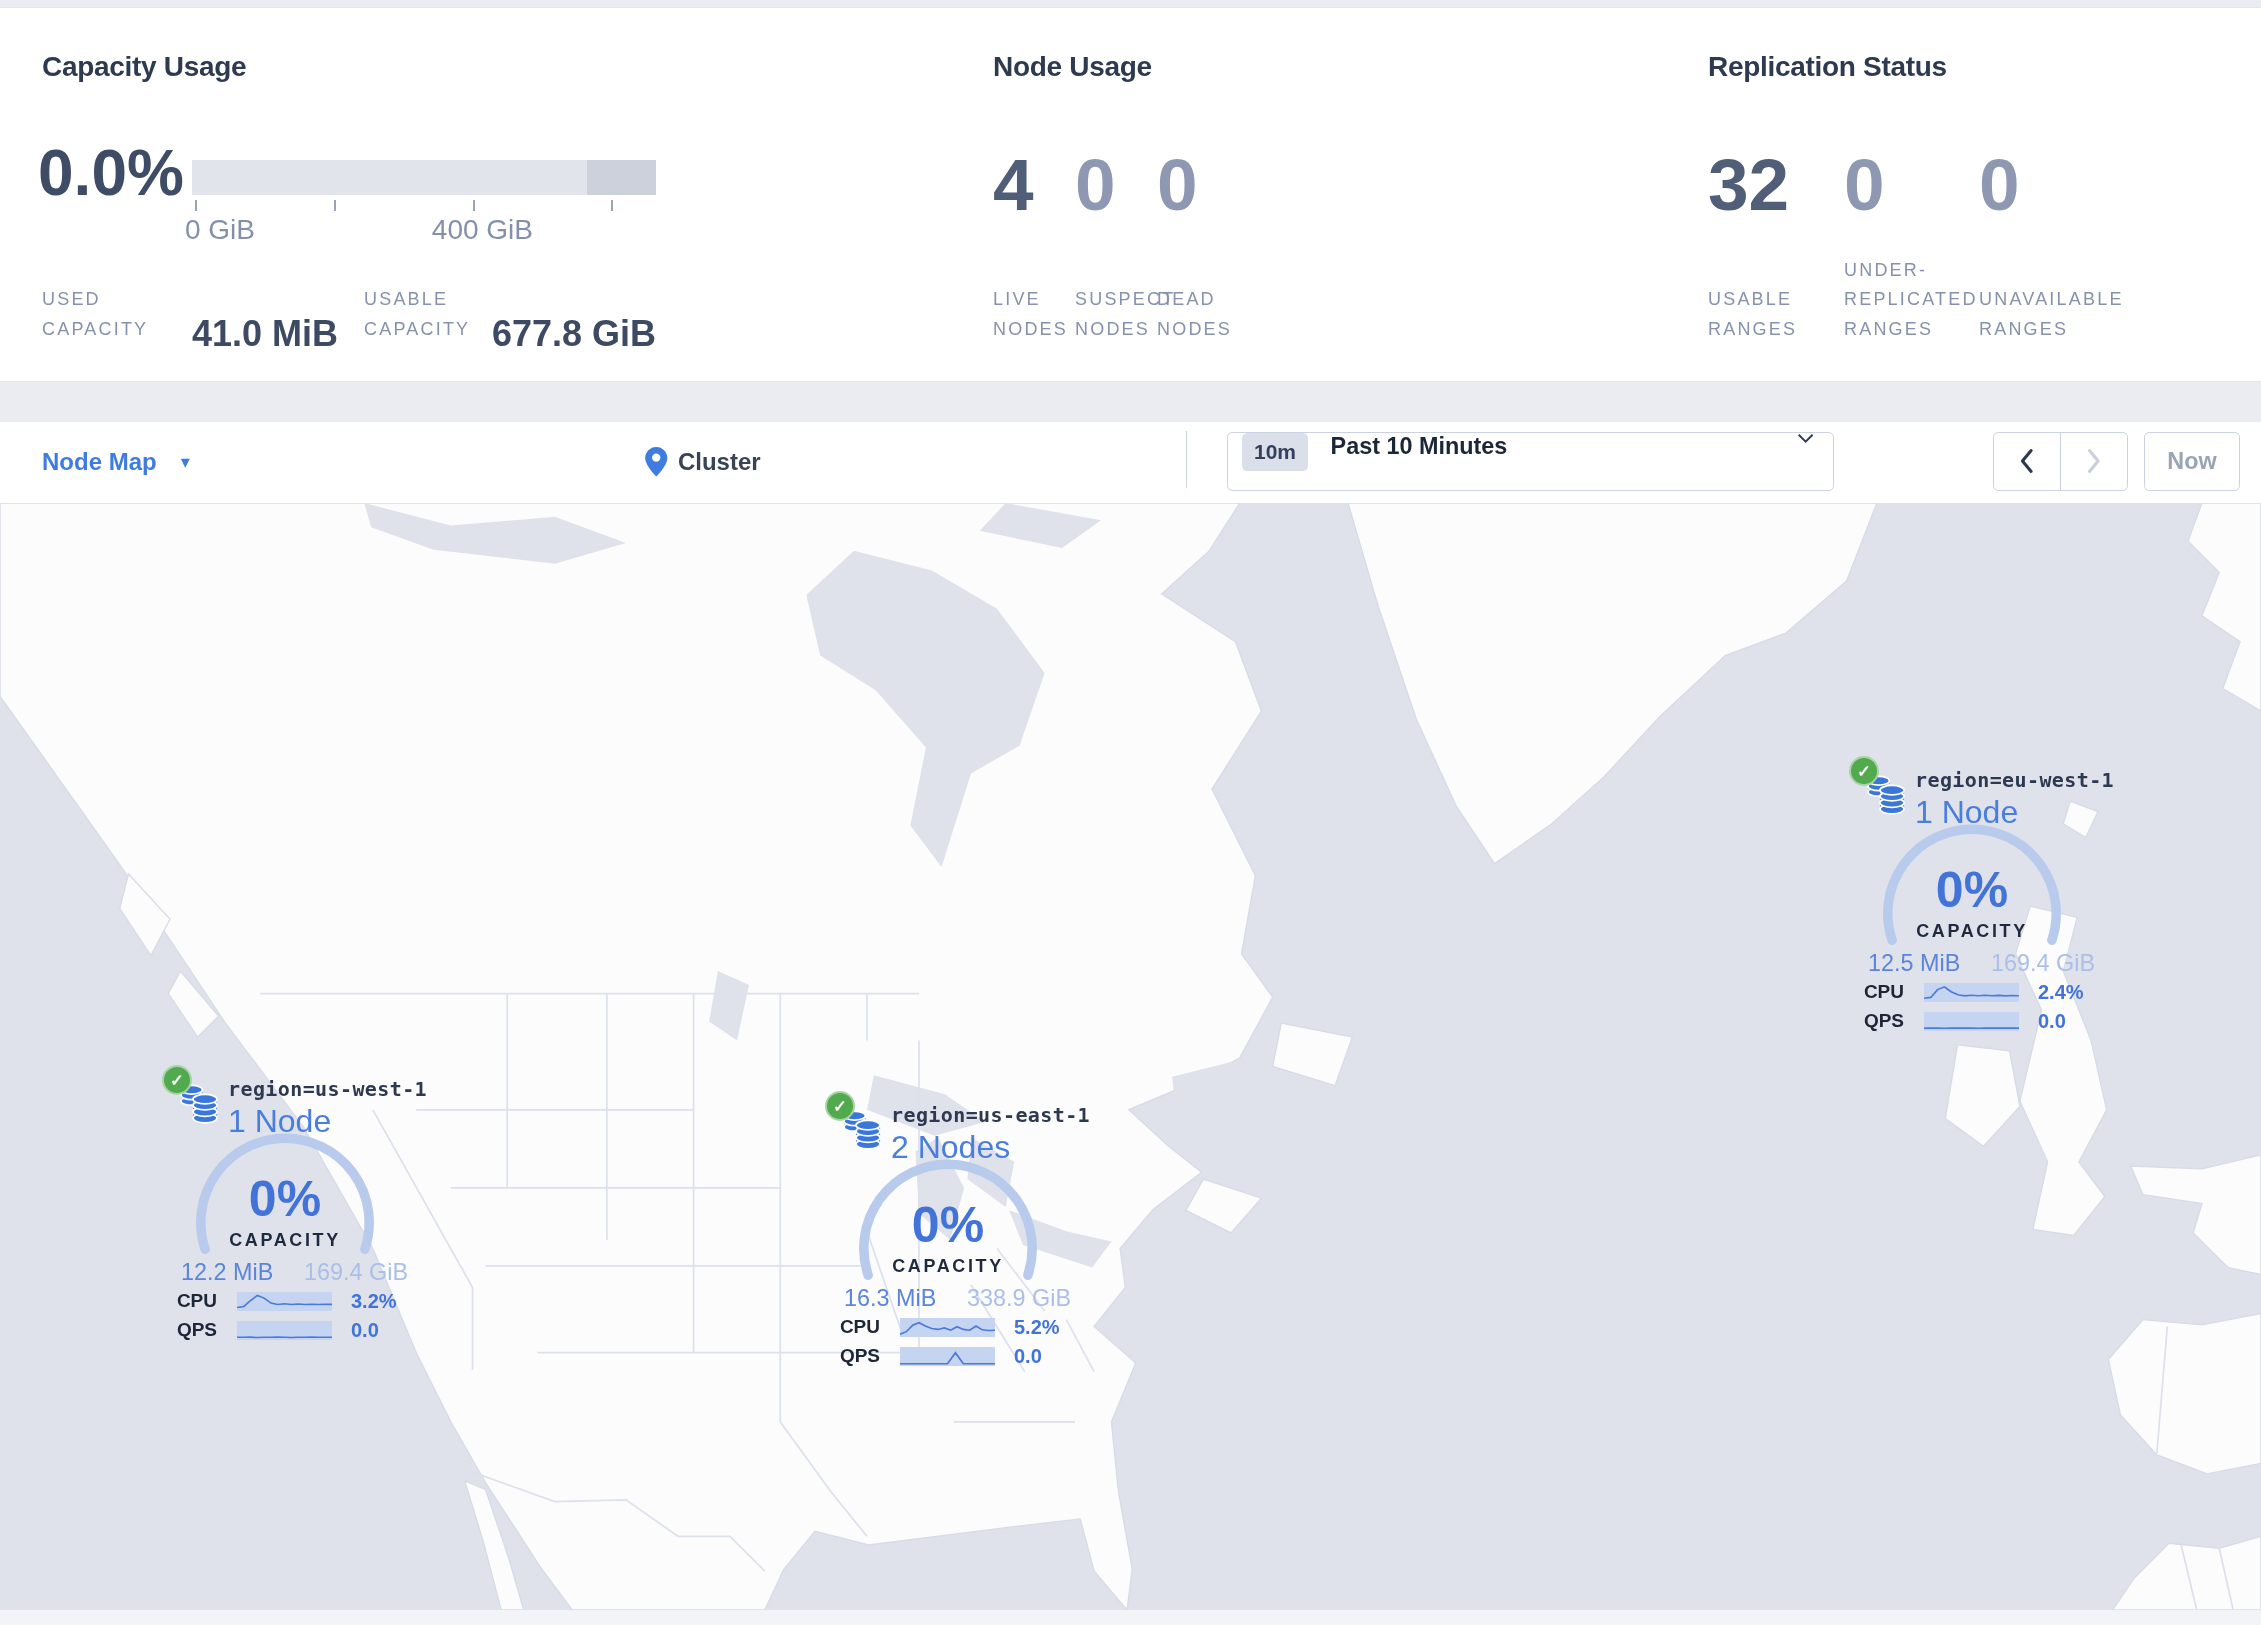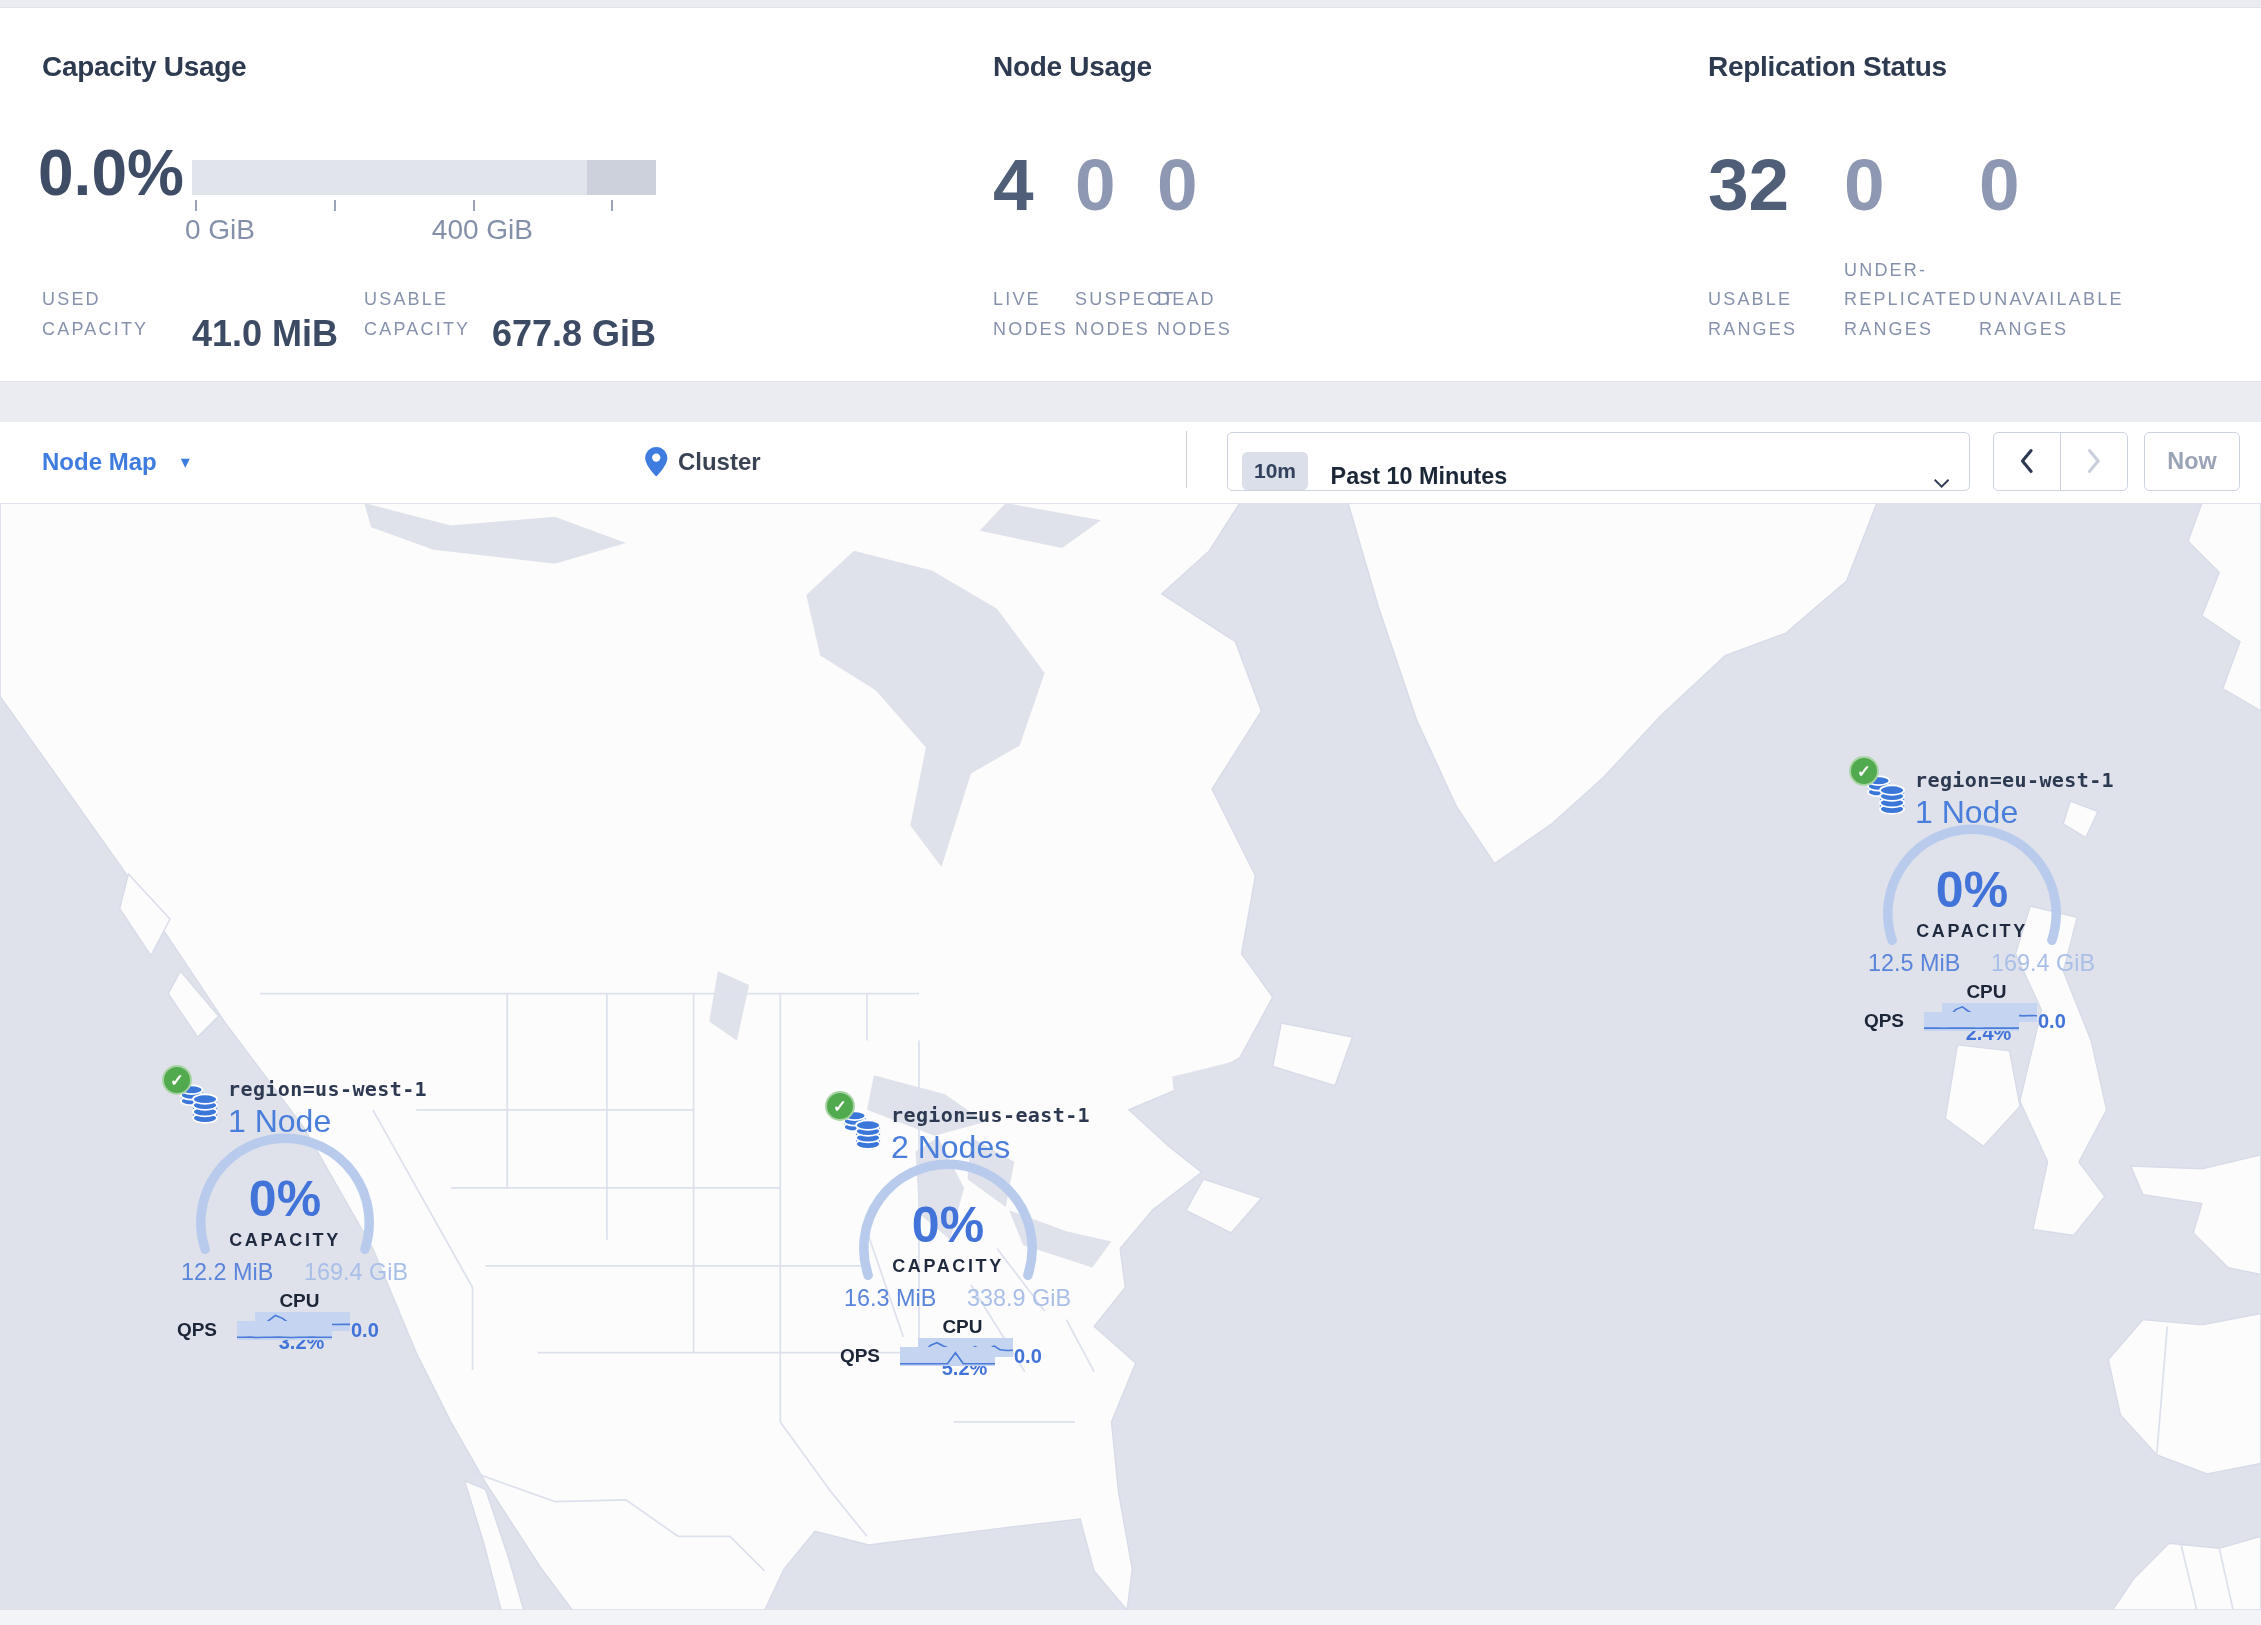--- a/index.html
+++ b/index.html
@@ -27,22 +27,22 @@
 
   
   .toolbar{position:absolute;left:0;top:422px;width:2261px;height:81px;background:#fff;border-bottom:0.9px solid #e0e3e9;}
   .view-select{position:absolute;left:42px;top:21px;height:38px;display:flex;align-items:center;cursor:pointer;}
   .view-label{font-size:24px;font-weight:600;color:var(--c-accent_blue,#3e7ce0);}
   .view-caret{margin-left:24px;font-size:18px;color:var(--c-accent_blue,#3e7ce0);}
   .breadcrumb{position:absolute;left:645px;top:19px;height:42px;display:flex;align-items:center;cursor:pointer;}
   .crumb-label{margin-left:10.4px;font-size:24px;font-weight:600;color:#3a4354;}
   .tb-divider{position:absolute;left:1186px;top:8.7px;width:0.9px;height:57px;background:#ccd1dd;}
 
-  .time-box{position:absolute;left:1227px;top:9.5px;width:743px;height:59px;border:1.7px solid #ccd2e0;border-radius:5.2px;
-            background:#fff;display:flex;align-items:flex-end;box-sizing:border-box;cursor:pointer;}
+  .time-box{position:absolute;left:1227px;top:9.5px;width:607px;height:59px;border:1.7px solid #ccd2e0;border-radius:5.2px;
+            background:#fff;display:flex;align-items:flex-start;box-sizing:border-box;cursor:pointer;}
   .time-badge{margin-left:14px;padding:7px 12px;background:#dbdfe9;border-radius:5.2px;font-size:21px;font-weight:700;color:#33415e;}
   .time-label{margin-left:22.5px;font-size:23.4px;font-weight:600;color:#1b2737;}
   .time-chev{margin-left:auto;margin-right:19px;}
 
   .arrow-group{position:absolute;left:1993px;top:9.5px;width:135px;height:59px;border:1.7px solid #ccd2e0;border-radius:5.2px;
                background:#fff;display:flex;box-sizing:border-box;}
   .arrow-btn{flex:1;display:flex;align-items:center;justify-content:center;cursor:pointer;}
   .arrow-btn.prev{border-right:0.9px solid #ccd2e0;}
   .now-btn{position:absolute;left:2144px;top:9.5px;width:96px;height:59px;border:1.7px solid #ccd2e0;border-radius:5.2px;
            background:#fff;display:flex;align-items:center;justify-content:center;font-size:23.4px;font-weight:600;color:#9ba4b6;
@@ -64,21 +64,21 @@
           color:#2c3950;letter-spacing:0.4px;white-space:nowrap;}
   .ncount{position:absolute;left:66px;top:38px;font-size:32px;font-weight:400;color:#4a7edb;white-space:nowrap;}
   .gauge{position:absolute;left:31px;top:67px;width:184px;height:132px;}
   .pct{position:absolute;left:31px;top:108px;width:184px;text-align:center;font-size:50px;font-weight:700;
        color:var(--c-value_blue,#4173d9);line-height:52px;}
   .capl{position:absolute;left:31px;top:165px;width:184px;text-align:center;font-size:18px;font-weight:700;
         color:#1f2a3f;letter-spacing:2.6px;}
   .vals{position:absolute;left:19px;top:194px;width:227px;display:flex;justify-content:space-between;font-size:23.4px;gap:11px;}
   .v-used{color:#5b85da;} .v-total{color:var(--c-light_blue,#aabfe8);}
   .srow{position:absolute;left:0;width:260px;height:22.5px;display:flex;align-items:center;}
-  .srow.cpu{top:225px;flex-direction:column;} .srow.qps{top:254px;}
+  .srow.cpu{top:225px;} .srow.qps{top:254px;}
   .slabel{width:55px;text-align:right;font-size:19px;font-weight:700;color:#1c2637;}
   .sbox{margin-left:20px;width:95px;height:19px;background:var(--c-spark_fill,#c5d4f0);}
   .sbox svg{display:block;width:95px;height:19px;}
   .sval{margin-left:19px;font-size:20px;font-weight:700;color:var(--c-value_blue,#4173d9);}
 </style>
 </head>
 <body>
 
 <div class="app">
 

